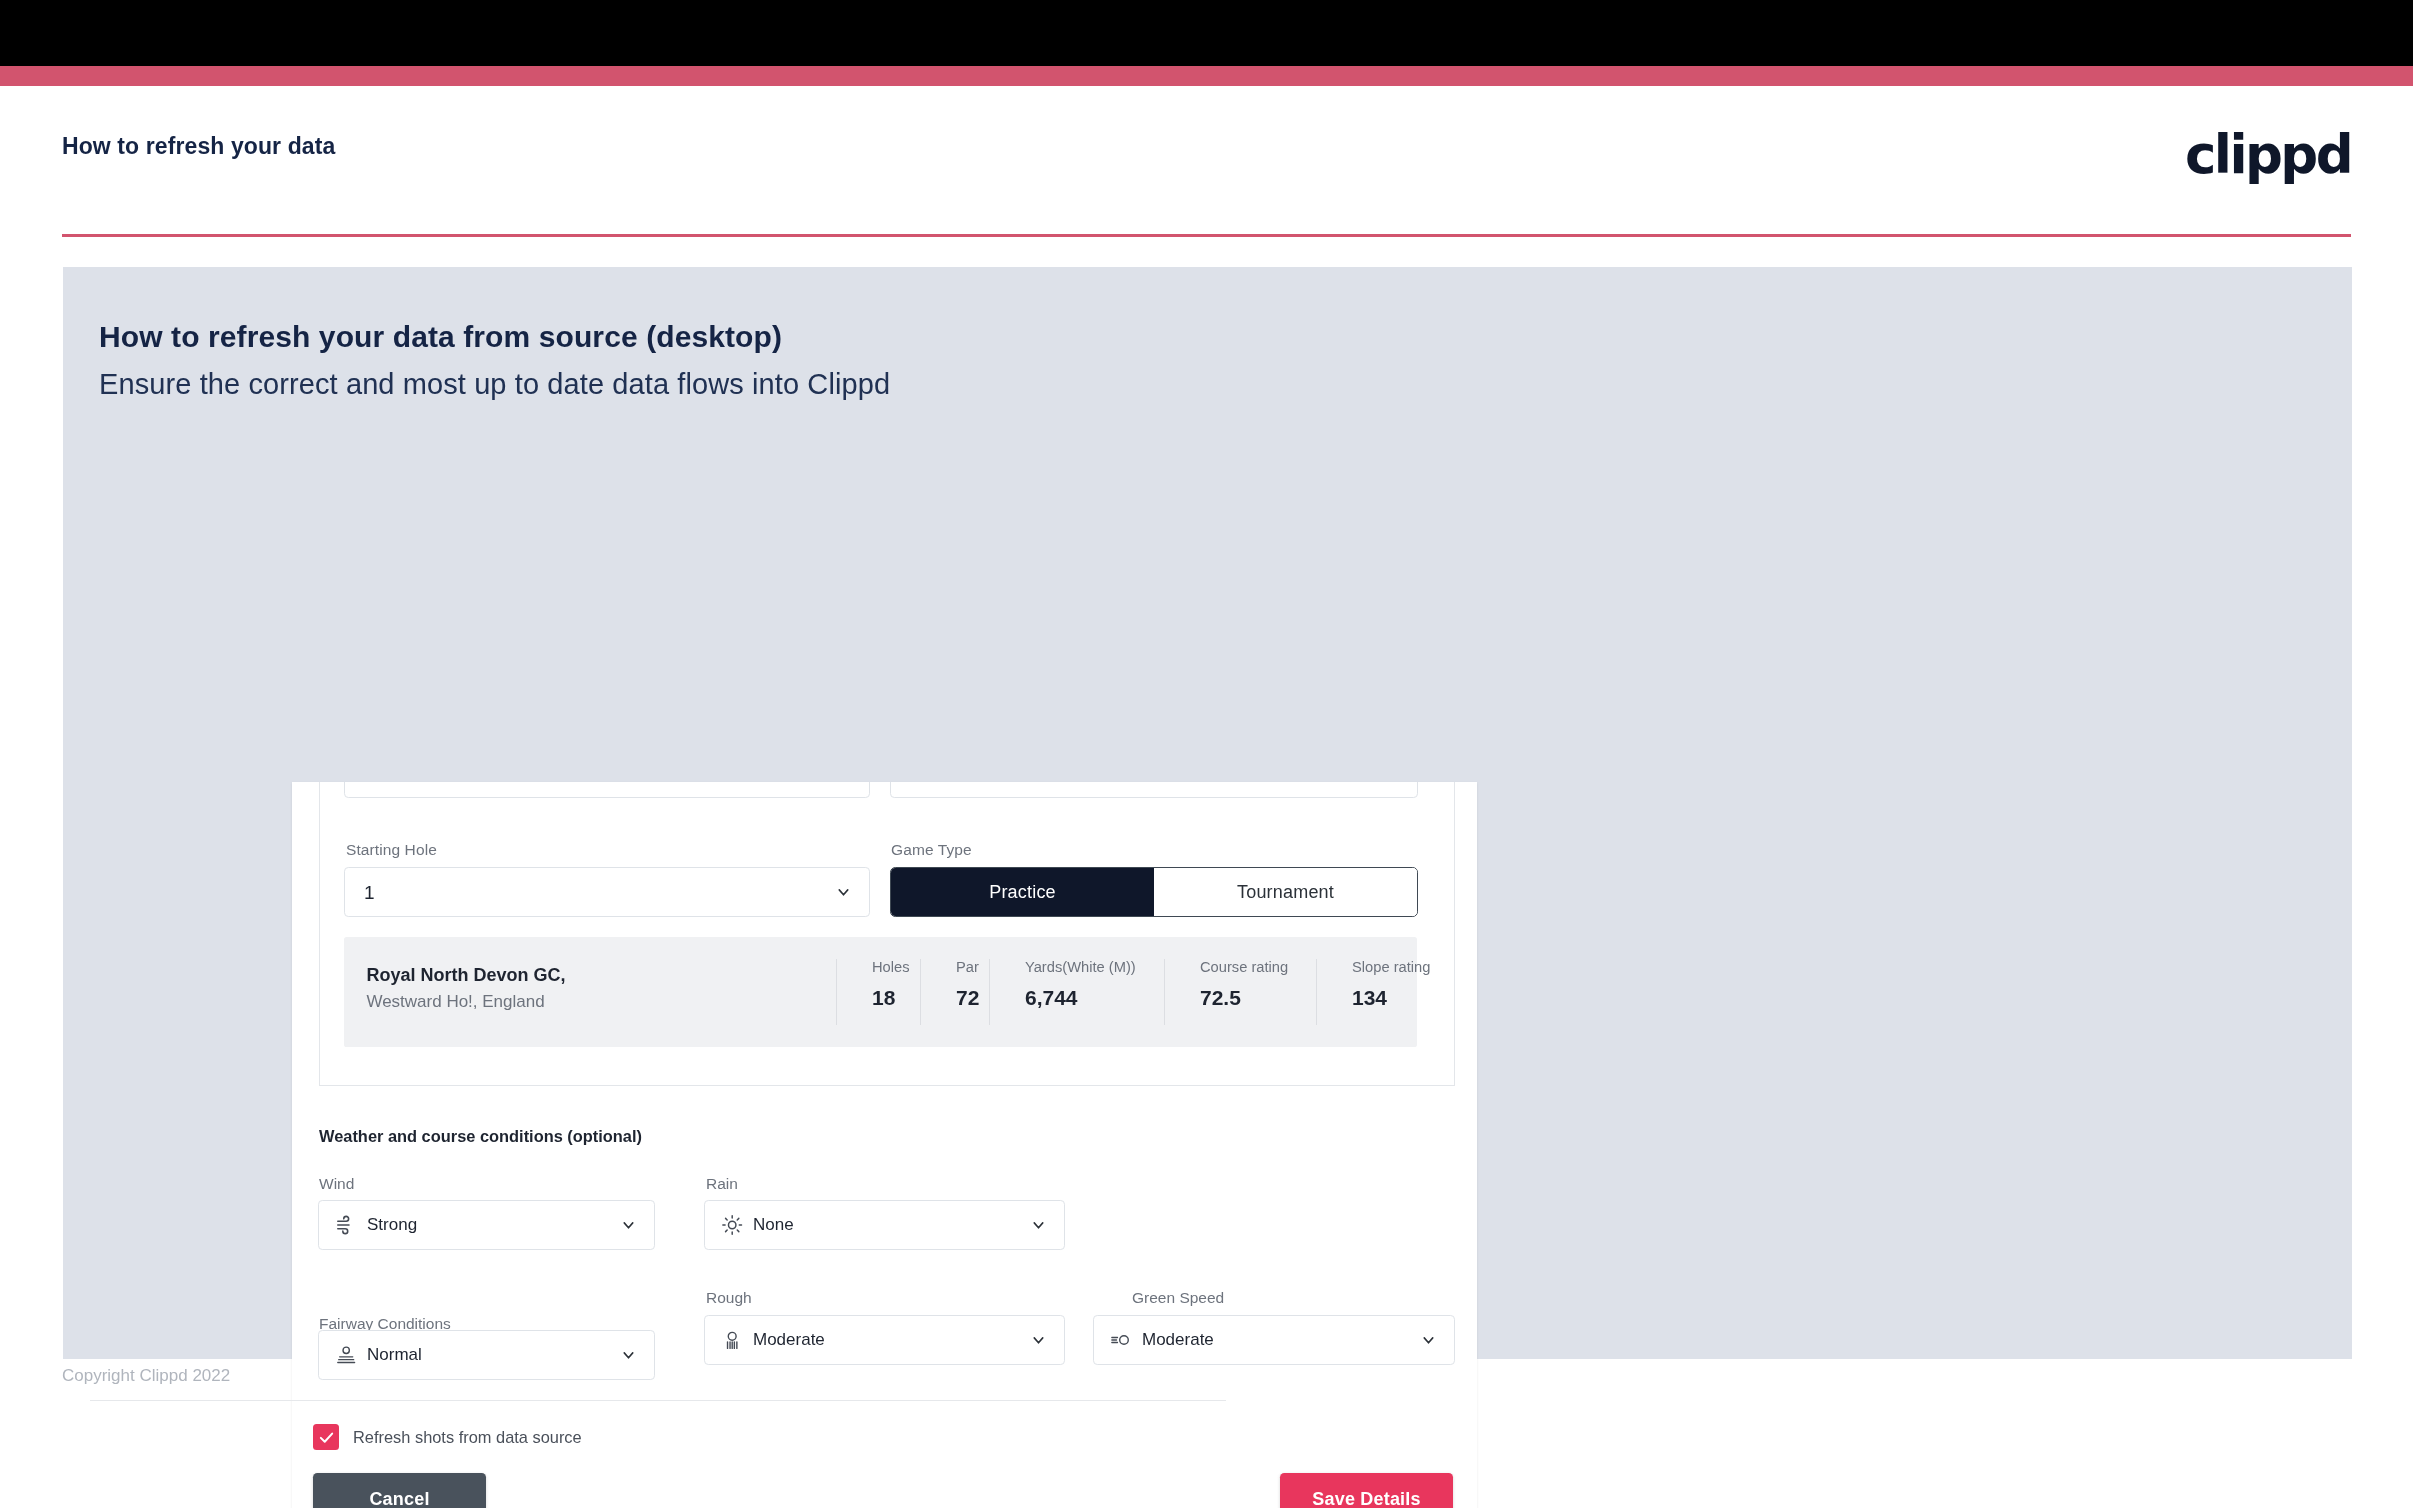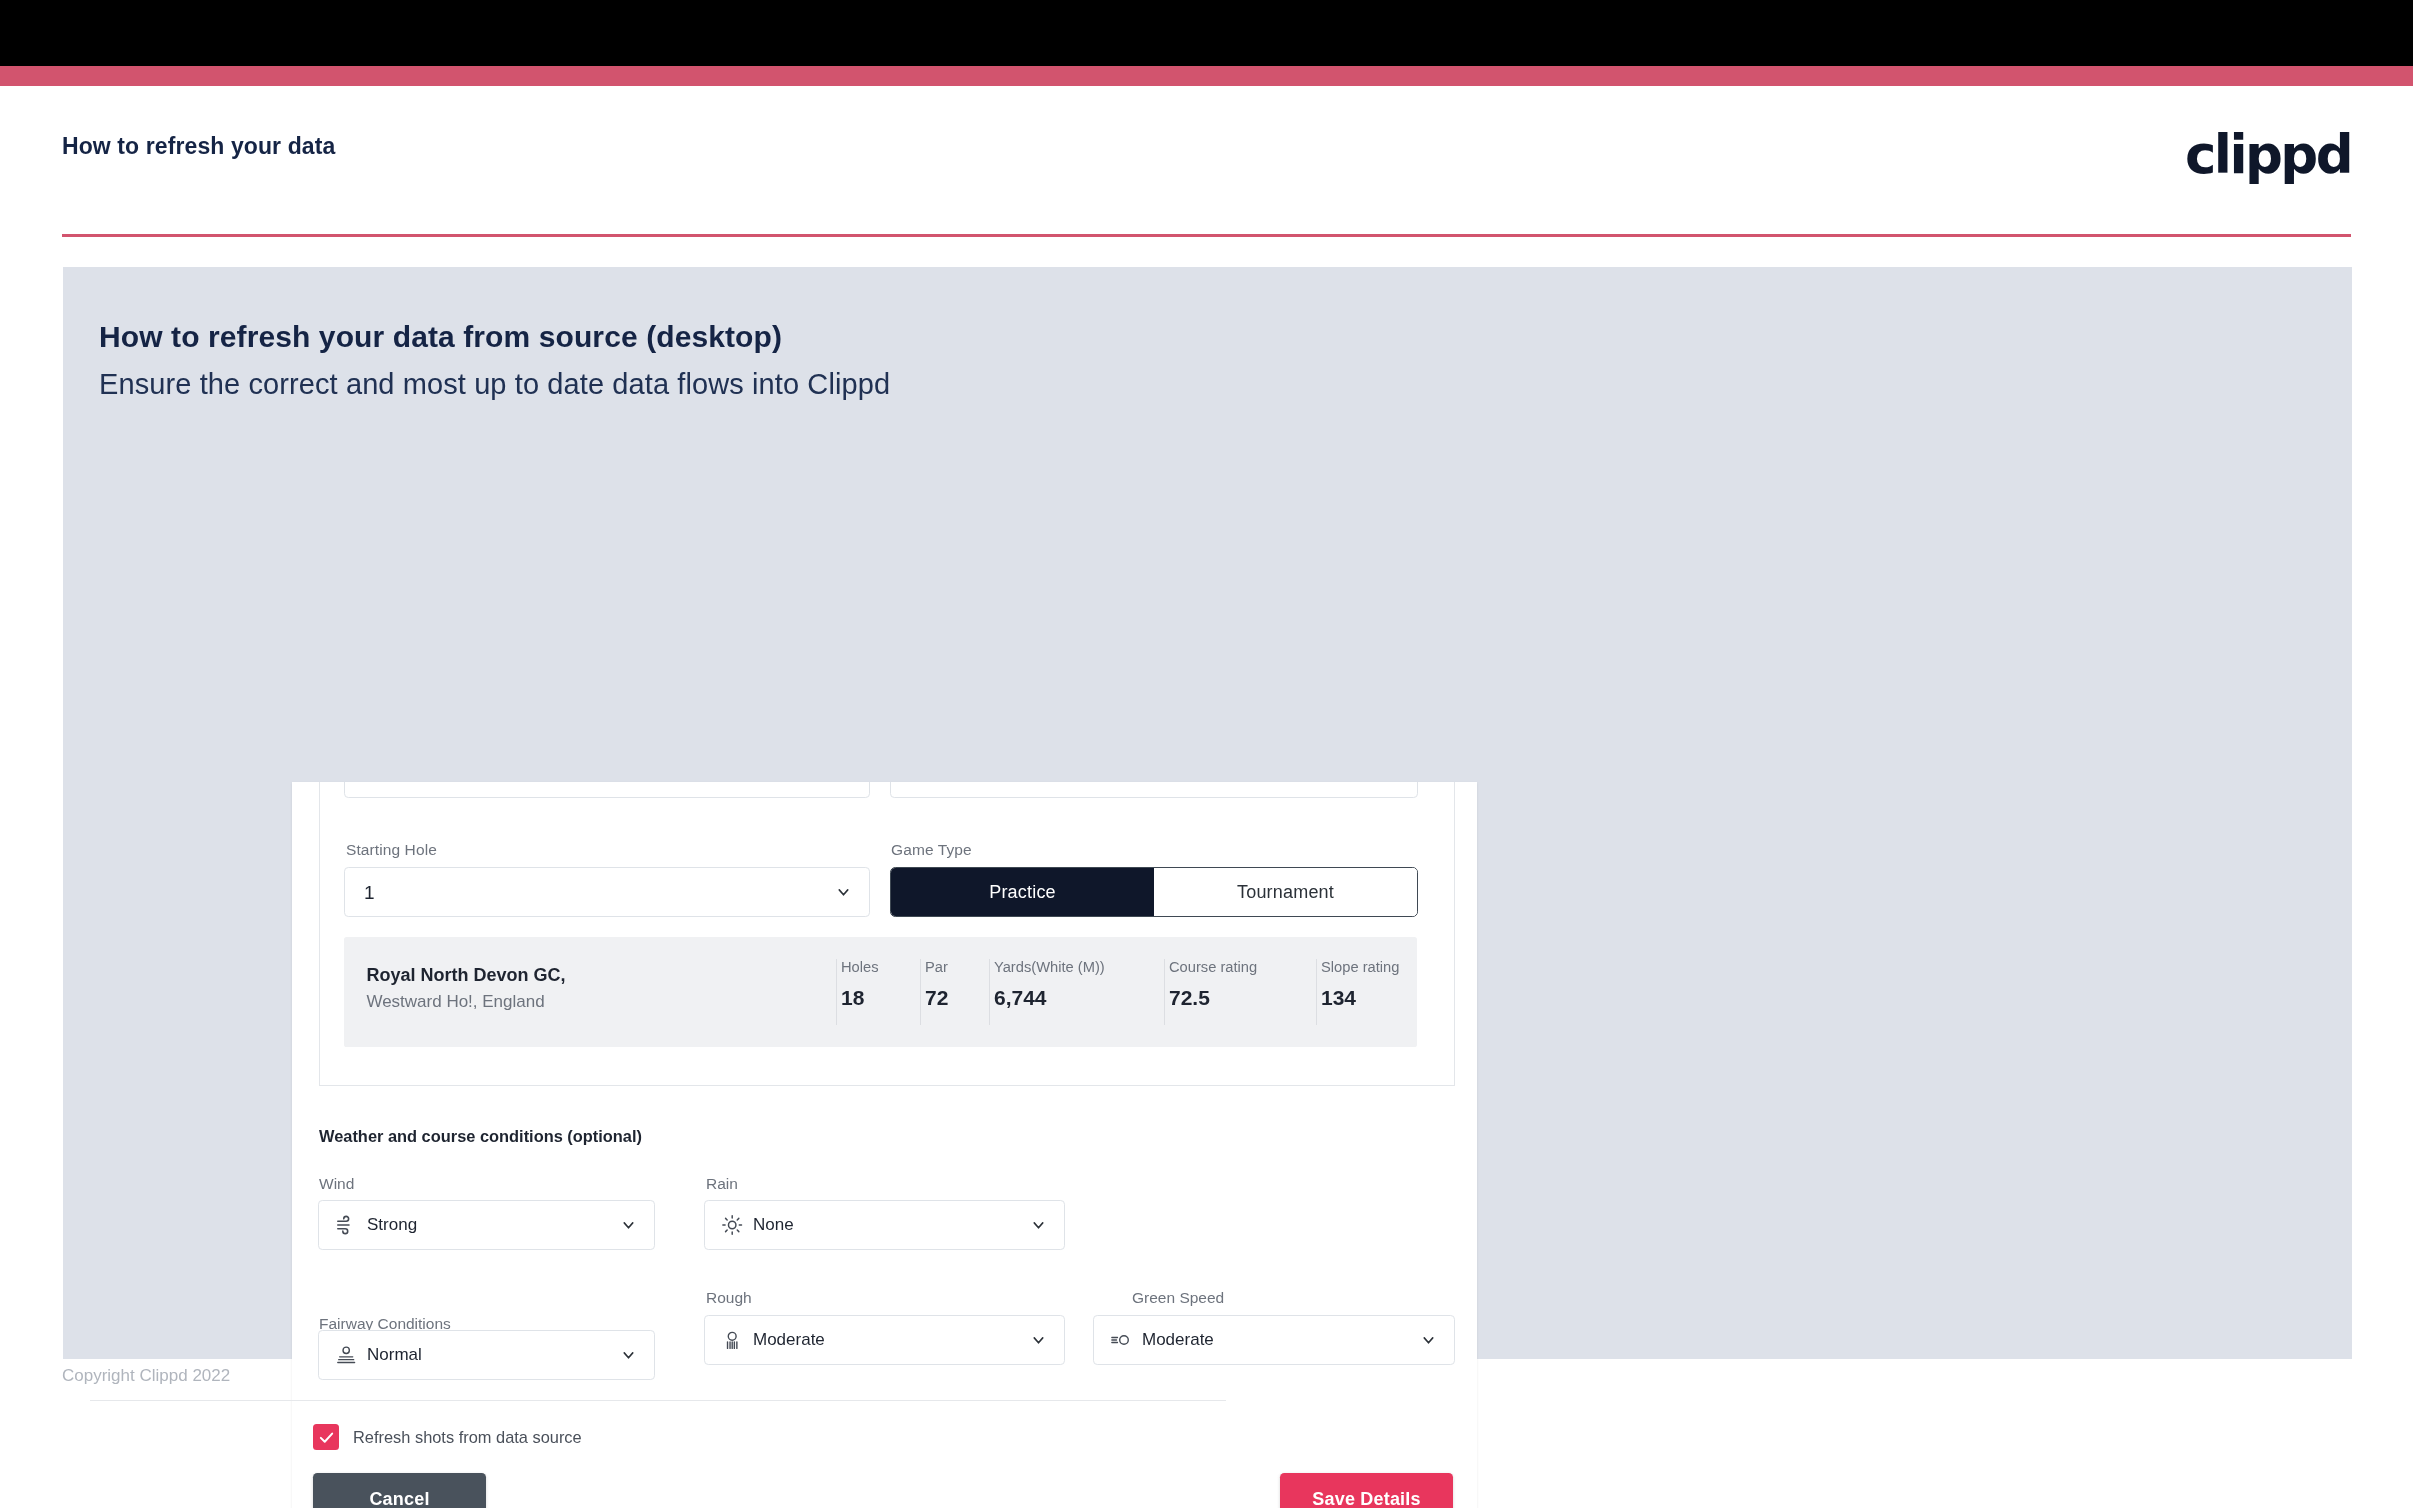--- a/index.html
+++ b/index.html
@@ -116,21 +116,21 @@
   .course-name {
     position: absolute; left: 22.4px; top: 28px;
     font-size: 18px; font-weight: bold; color: #1e2430;
   }
   .course-loc {
     position: absolute; left: 22.4px; top: 55px;
     font-size: 17px; color: #6d737d;
   }
   .stat {
     position: absolute; top: 22.4px; height: 66px;
-    border-left: 0.9px solid #dcdee2; padding-left: 4px;
+    border-left: 0.9px solid #dcdee2; padding-left: 35px;
   }
   .stat .k { font-size: 14.7px; color: #6d737d; white-space: nowrap; }
   .stat .v { font-size: 21px; font-weight: bold; color: #1e2430; margin-top: 10.4px; }
 
   
   .section-title {
     position: absolute; left: 27px; top: 345px;
     font-size: 16.4px; font-weight: bold; color: #1e2430;
   }
   .cond-label { position: absolute; font-size: 15.5px; color: #6d737d; }

